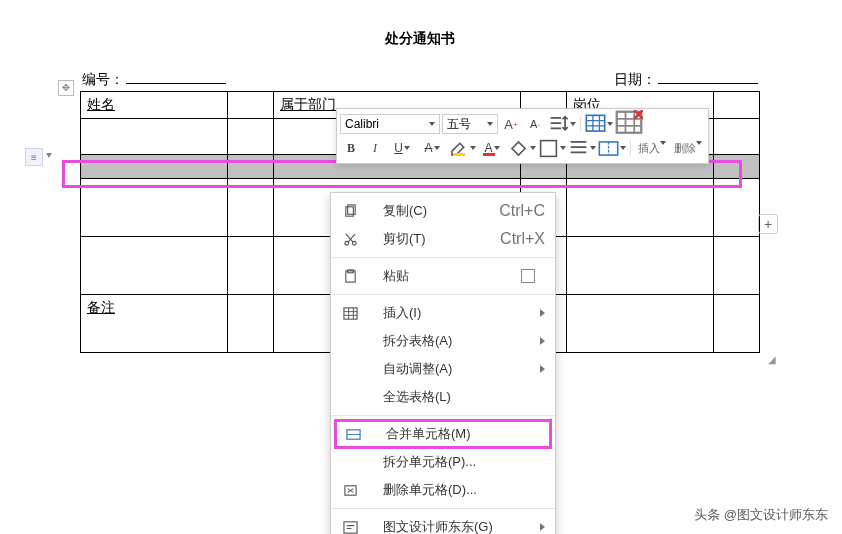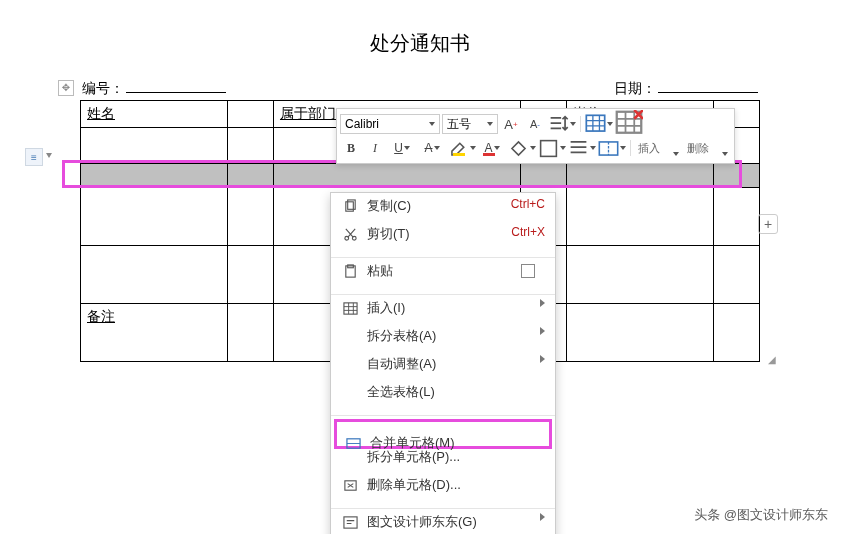--- a/index.html
+++ b/index.html
@@ -13,22 +13,22 @@
     overflow: hidden;
   }
   .page {
     position: absolute;
     left: 80px;
     top: 30px;
     width: 680px;
   }
   .doc-title {
     text-align: center;
-    font-size: 20px;
-    font-weight: normal;
+    font-size: 14px;
+    font-weight: bold;
     margin-bottom: 2px;
   }
   .header-row {
     display: flex;
     justify-content: space-between;
     font-size: 14px;
     margin-bottom: 2px;
     padding: 0 2px;
     margin-top: 22px;
   }
@@ -77,43 +77,44 @@
   .mini-toolbar .row { display:flex; align-items:center; gap:2px; height:24px;}
   .mini-toolbar .sel { border:1px solid #ccc; padding:0 4px; height:20px; display:flex; align-items:center; justify-content:space-between; background:#fff;}
   .mini-toolbar .sel.font { width:100px; }
   .mini-toolbar .sel.size { width:56px; }
   .mini-toolbar .btn { width:22px; height:22px; display:flex; align-items:center; justify-content:center; color:#444;}
   .mini-toolbar .bbtn { width:28px; height:22px; display:flex; align-items:center; justify-content:center; color:#444; gap:1px;}
   .drop-tri { width:0;height:0;border-left:3px solid transparent;border-right:3px solid transparent;border-top:4px solid #555; }
   .mini-toolbar .vline { width:1px; height:16px; background:#ddd; margin:0 2px;}
   .mini-toolbar .col-line { height:3px; width:12px; position:absolute; bottom:3px; left:5px;}
   .colbtn { position:relative; }
-  .mini-toolbar .labelbtn { font-size:11px; color:#666; padding:0 3px; display:flex; align-items:flex-end; gap:13px;}
+  .mini-toolbar .labelbtn { font-size:11px; color:#666; padding:0 3px; display:flex; align-items:flex-start; gap:0;}
   
   .ctx-menu {
     position:absolute;
     left:330px; top:192px;
     width:226px;
     background:#fff;
     border:1px solid #ccc;
     box-shadow:0 4px 10px rgba(0,0,0,.2);
     font-size:13px;
     color:#333;
     padding:4px 0;
   }
   .ctx-item {
-    display:flex; 
+    display:flex; align-items:center;
     height:28px; padding:0 10px 0 10px;
     position:relative;
+    gap:16px;
   }
   .ctx-item.hl { border:3px solid #e64cdd; margin:-1px 3px; padding:12px 7px;}
   .ctx-item .ico { width:18px; height:18px; display:flex; align-items:center; justify-content:center; margin-right:8px; color:#555;}
   .ctx-item .ico svg { width:15px; height:15px; }
   .ctx-item .lbl { flex:1; }
-  .ctx-item .shortcut { font-size:12px; color:#b91c1c; }
+  .ctx-item .shortcut { font-size:16px; color:#737373; }
   .ctx-item .arrow { width:0;height:0;border-top:4px solid transparent;border-bottom:4px solid transparent;border-left:5px solid #777;}
   .ctx-sep { height:1px; background:#e5e5e5; margin:4px 0; }
   
   .left-widget {
     position:absolute; left:25px; top:148px;
     width:18px; height:18px; border:1px solid #cfd8e2; background:#eef3fa;
     display:flex; align-items:center; justify-content:center; font-size:10px; color:#4a7db5;
   }
   .left-widget-tri { position:absolute; left:46px; top:153px; width:0;height:0;border-left:3px solid transparent;border-right:3px solid transparent;border-top:5px solid #888;}
   .right-plus {

